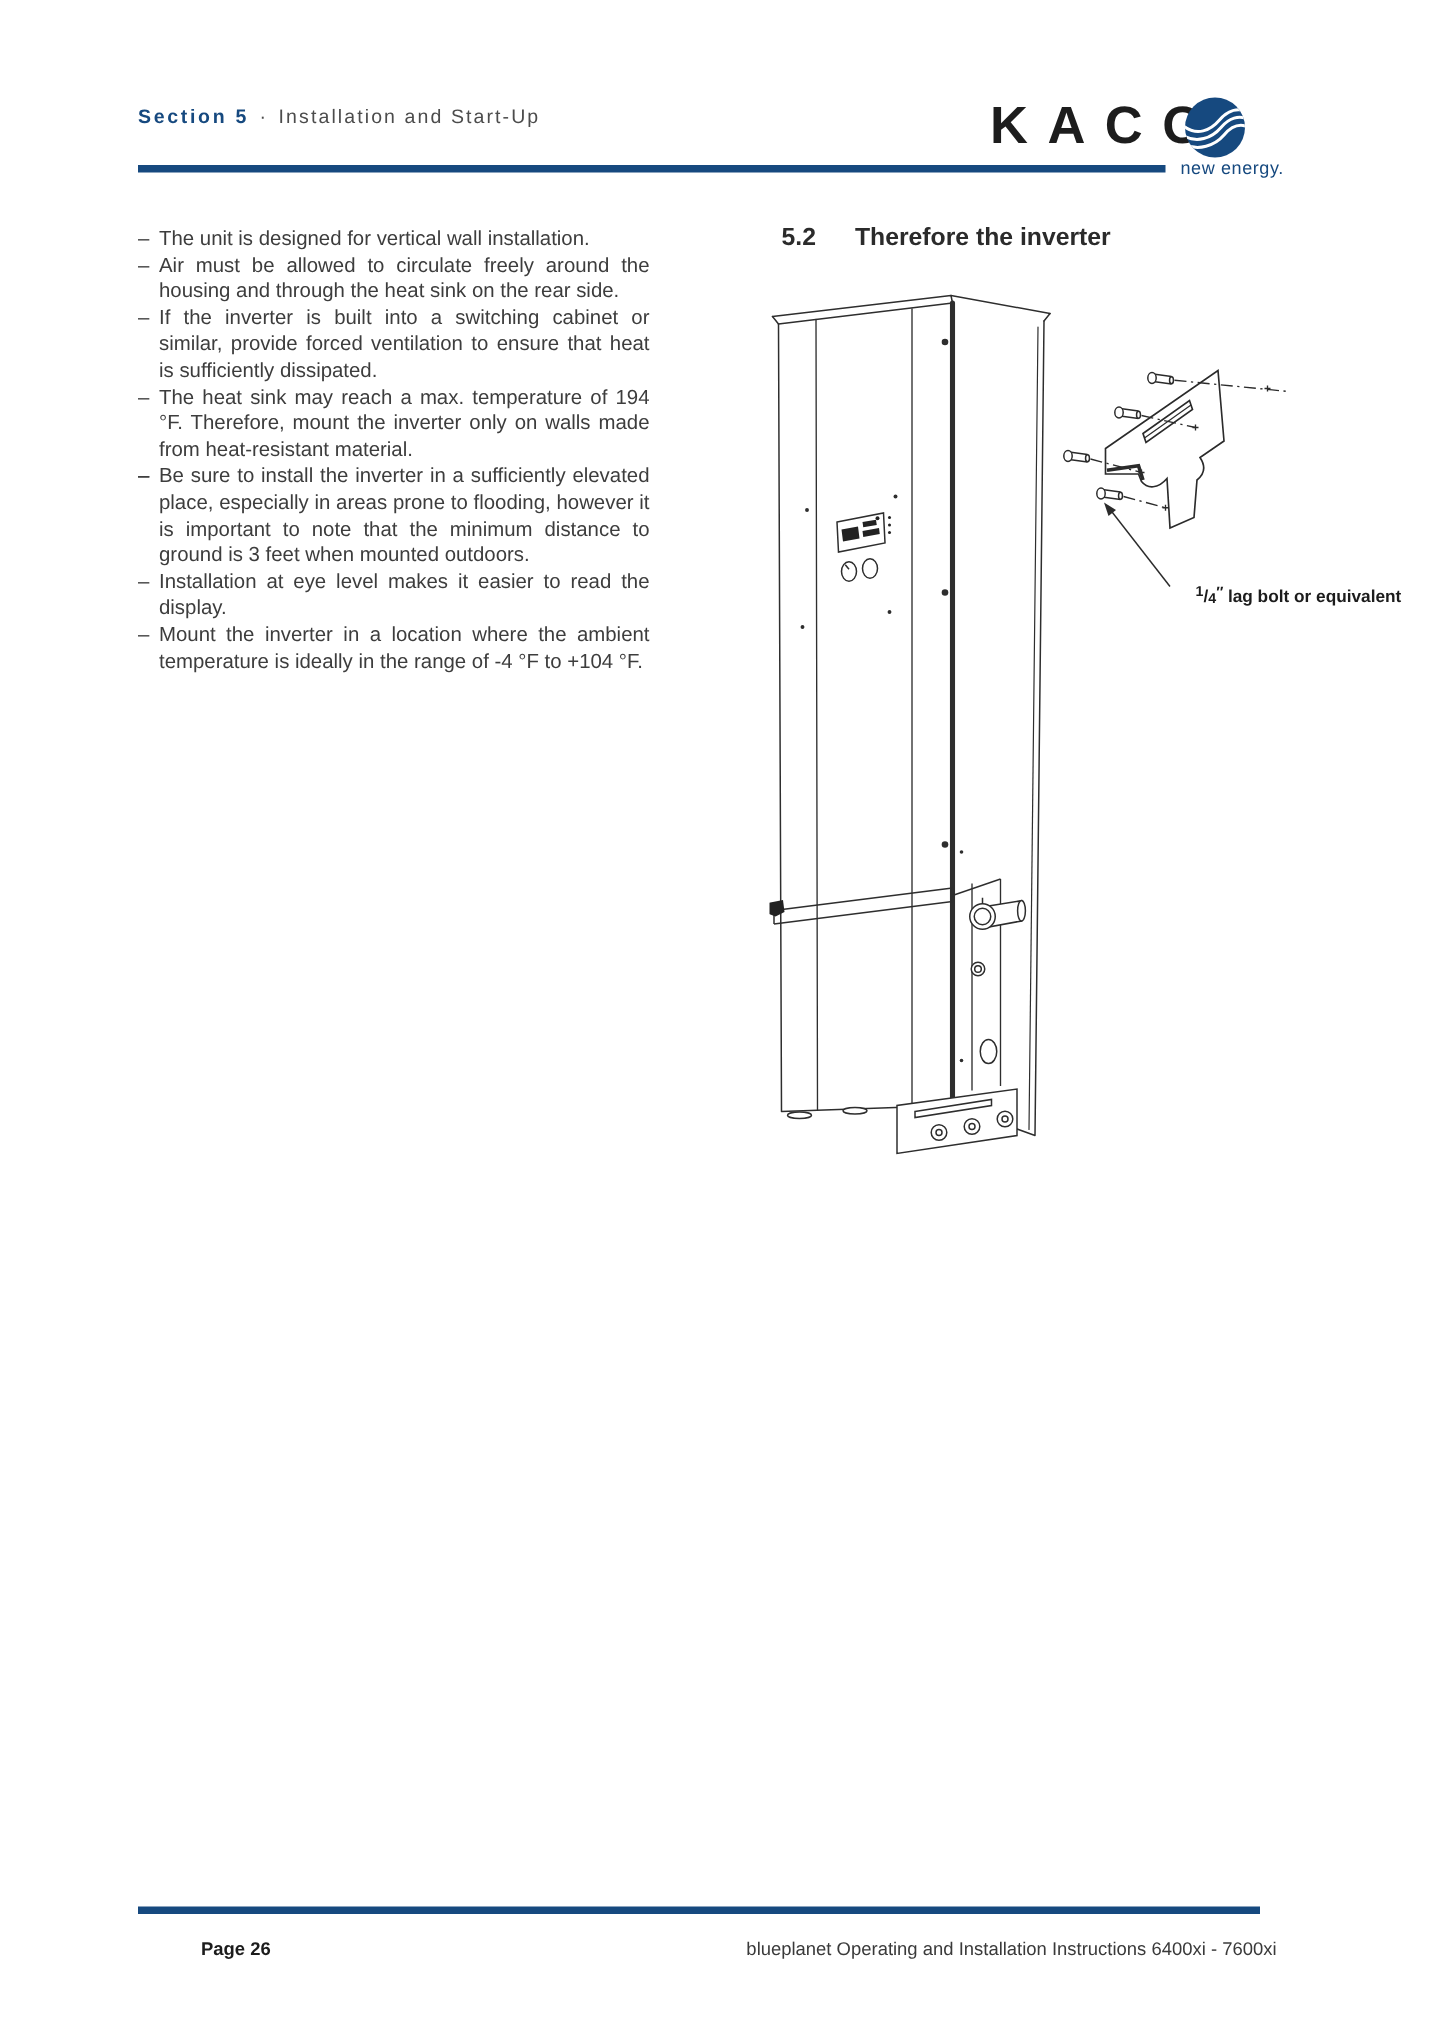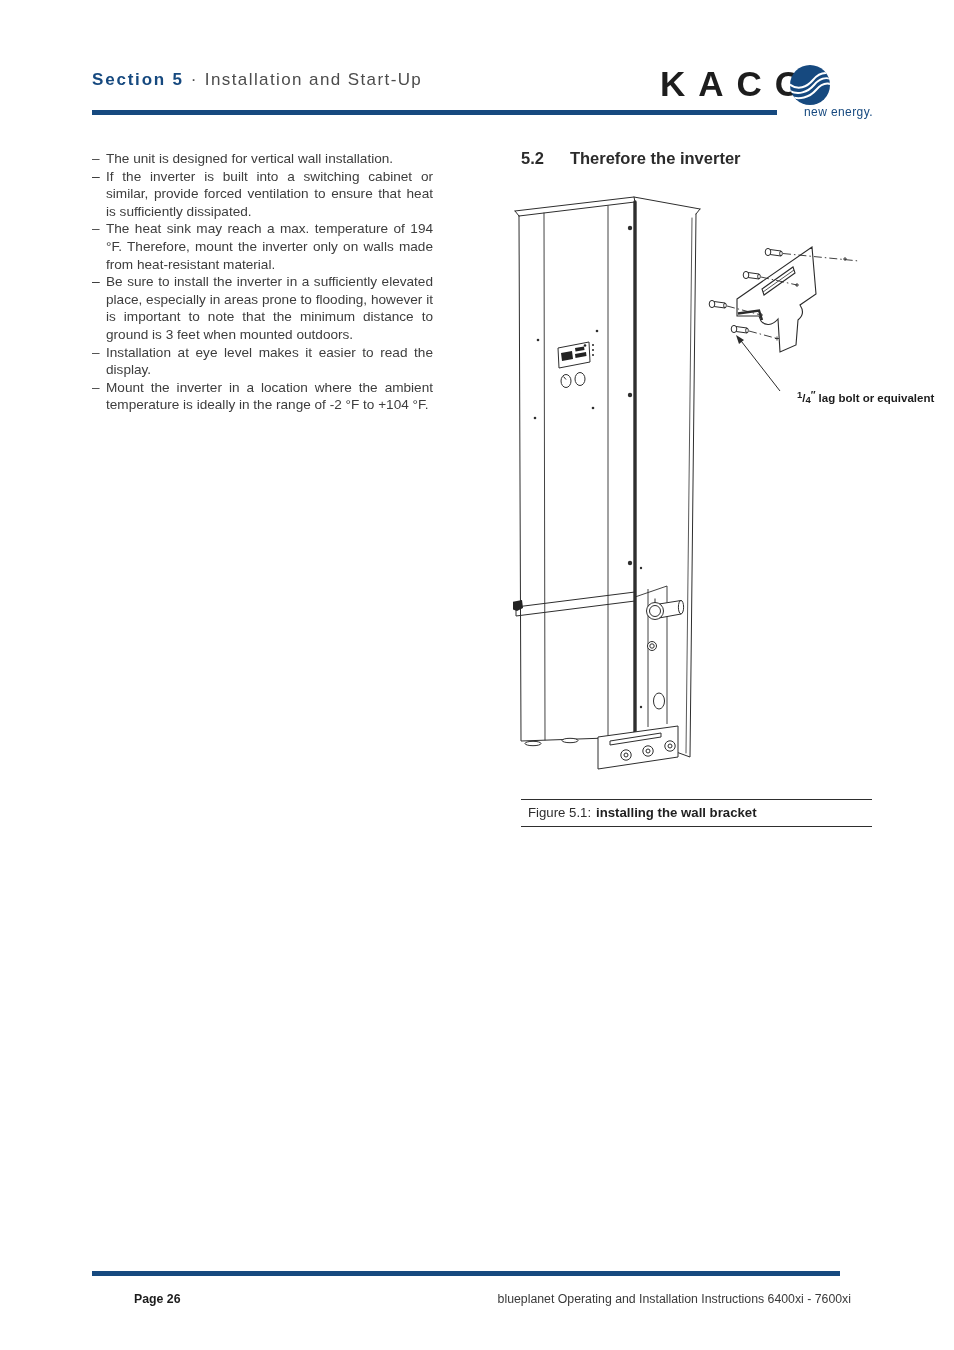--- a/index.html
+++ b/index.html
@@ -2,28 +2,28 @@
 <html><head>
 <meta charset="utf-8">
 <style>
   html,body{margin:0;padding:0;background:#888;}
   .page{
     position:relative;width:954px;height:1350px;background:#ffffff;
     font-family:"Liberation Sans", sans-serif;color:#3b3b3b;overflow:hidden;
     margin:0 auto;
   }
   
-  .hdr-left{position:absolute;left:92px;top:70px;font-size:17px;letter-spacing:1.4px;white-space:nowrap;}
+  .hdr-left{position:absolute;left:92px;top:70px;font-size:13px;letter-spacing:1.4px;white-space:nowrap;}
   .sec-label{color:#16497f;font-weight:bold;letter-spacing:1.8px;}
   .sec-sep{color:#4c4c4c;margin:0 7px;}
   .sec-title{color:#4c4c4c;}
   .hdr-rule{position:absolute;left:92px;top:110px;width:685px;height:5px;background:#16497f;}
   .logo-text{position:absolute;left:660px;top:64px;font-size:35px;font-weight:bold;color:#1d1d1d;letter-spacing:13px;white-space:nowrap;}
   .logo-globe{position:absolute;left:789px;top:64px;width:42px;height:42px;}
-  .tagline{position:absolute;left:804px;top:105px;font-size:12px;color:#16497f;letter-spacing:0.4px;white-space:nowrap;}
+  .tagline{position:absolute;left:787px;top:105px;font-size:12px;color:#16497f;letter-spacing:0.4px;white-space:nowrap;}
   
   .bullets{position:absolute;left:92px;top:150px;width:341px;margin:0;padding:0;list-style:none;
     font-size:13.6px;line-height:17.6px;color:#3d3d3d;}
   .bullets li{position:relative;padding-left:14px;text-align:justify;}
   .bullets .dash{position:absolute;left:0;top:0;}
   
   .sec2-heading{position:absolute;left:521px;top:149px;font-size:16.5px;font-weight:bold;color:#2b2b2b;white-space:nowrap;}
   .sec2-num{display:inline-block;margin-right:26px;}
   .figure-svg{position:absolute;left:513px;top:195px;width:400px;height:580px;}
   .annot{position:absolute;left:797px;top:389px;font-size:11.5px;font-weight:bold;color:#1c1c1c;white-space:nowrap;}
@@ -60,27 +60,27 @@
     <g clip-path="url(#gclip)" stroke="#ffffff" stroke-width="2" fill="none">
       <path d="M0,20 C9,27 18,23 24,16 C29,10 36,7 44,11"></path>
       <path d="M-1,26 C9,32 19,28 25,21 C30,15 37,12 44,16"></path>
       <path d="M0,32 C10,37 21,33 27,26 C32,20 38,18 44,21"></path>
     </g>
   </svg>
   <div class="tagline">new energy.</div>
 
   <ul class="bullets">
     <li><span class="dash">–</span><span>The unit is designed for vertical wall installation.</span></li>
-    <li><span class="dash">–</span></li>
+    <li><span class="dash">–</span><span>Air must be allowed to circulate freely around the housing and through the heat sink on the rear side.</span></li>
     <li><span class="dash">–</span><span>If the inverter is built into a switching cabinet or similar, provide forced ventilation to ensure that heat is sufficiently dissipated.</span></li>
     <li><span class="dash">–</span><span>The heat sink may reach a max. temperature of 194 °F. Therefore, mount the inverter only on walls made from heat-resistant material.</span></li>
     <li><span class="dash">–</span></li>
     <li><span class="dash">–</span><span>Be sure to install the inverter in a sufficiently elevated place, especially in areas prone to flooding, however it is important to note that the minimum distance to ground is 3 feet when mounted outdoors.</span></li>
     <li><span class="dash">–</span><span>Installation at eye level makes it easier to read the display.</span></li>
-    <li><span class="dash">–</span><span>Mount the inverter in a location where the ambient temperature is ideally in the range of -2 °F to +104 °F.</span></li>
+    <li><span class="dash">–</span><span>Mount the inverter in a location where the ambient temperature is ideally in the range of -4 °F to +104 °F.</span></li>
   </ul>
 
   <div class="sec2-heading">
     <span class="sec2-num">5.2</span><span class="sec2-title">Therefore the inverter</span>
   </div>
 
   <svg class="figure-svg" viewBox="0 0 400 580">
     <g stroke="#2e2e2e" fill="none" stroke-width="1" stroke-linejoin="round" stroke-linecap="round">
 
       <path d="M2,16 L121,2 L187,14"></path>
@@ -199,21 +199,18 @@
       <path d="M248,118 L248,122 M246,120 L250,120"></path>
       <path d="M264,141.5 L264,145.5 M262,143.5 L266,143.5"></path>
     </g>
 
     <path d="M267,196 L225,142" stroke="#2b2b2b" stroke-width="1" fill="none"></path>
     <path d="M223,140 L226,149 L231,145 Z" fill="#2b2b2b"></path>
   </svg>
 
   <div class="annot"><span class="fr-n">1</span><span>/</span><span class="fr-d">4</span><span class="fr-u">″</span><span>lag bolt or equivalent</span></div>
 
-  <div class="caption">
-    <span class="cap-label">Figure 5.1:</span><span class="cap-text">installing the wall bracket</span>
-  </div>
 
   <div class="foot-rule"></div>
   <span class="foot-page">Page 26</span>
   <span class="foot-title">blueplanet Operating and Installation Instructions 6400xi - 7600xi</span>
 
 </div>
 
 </body></html>

